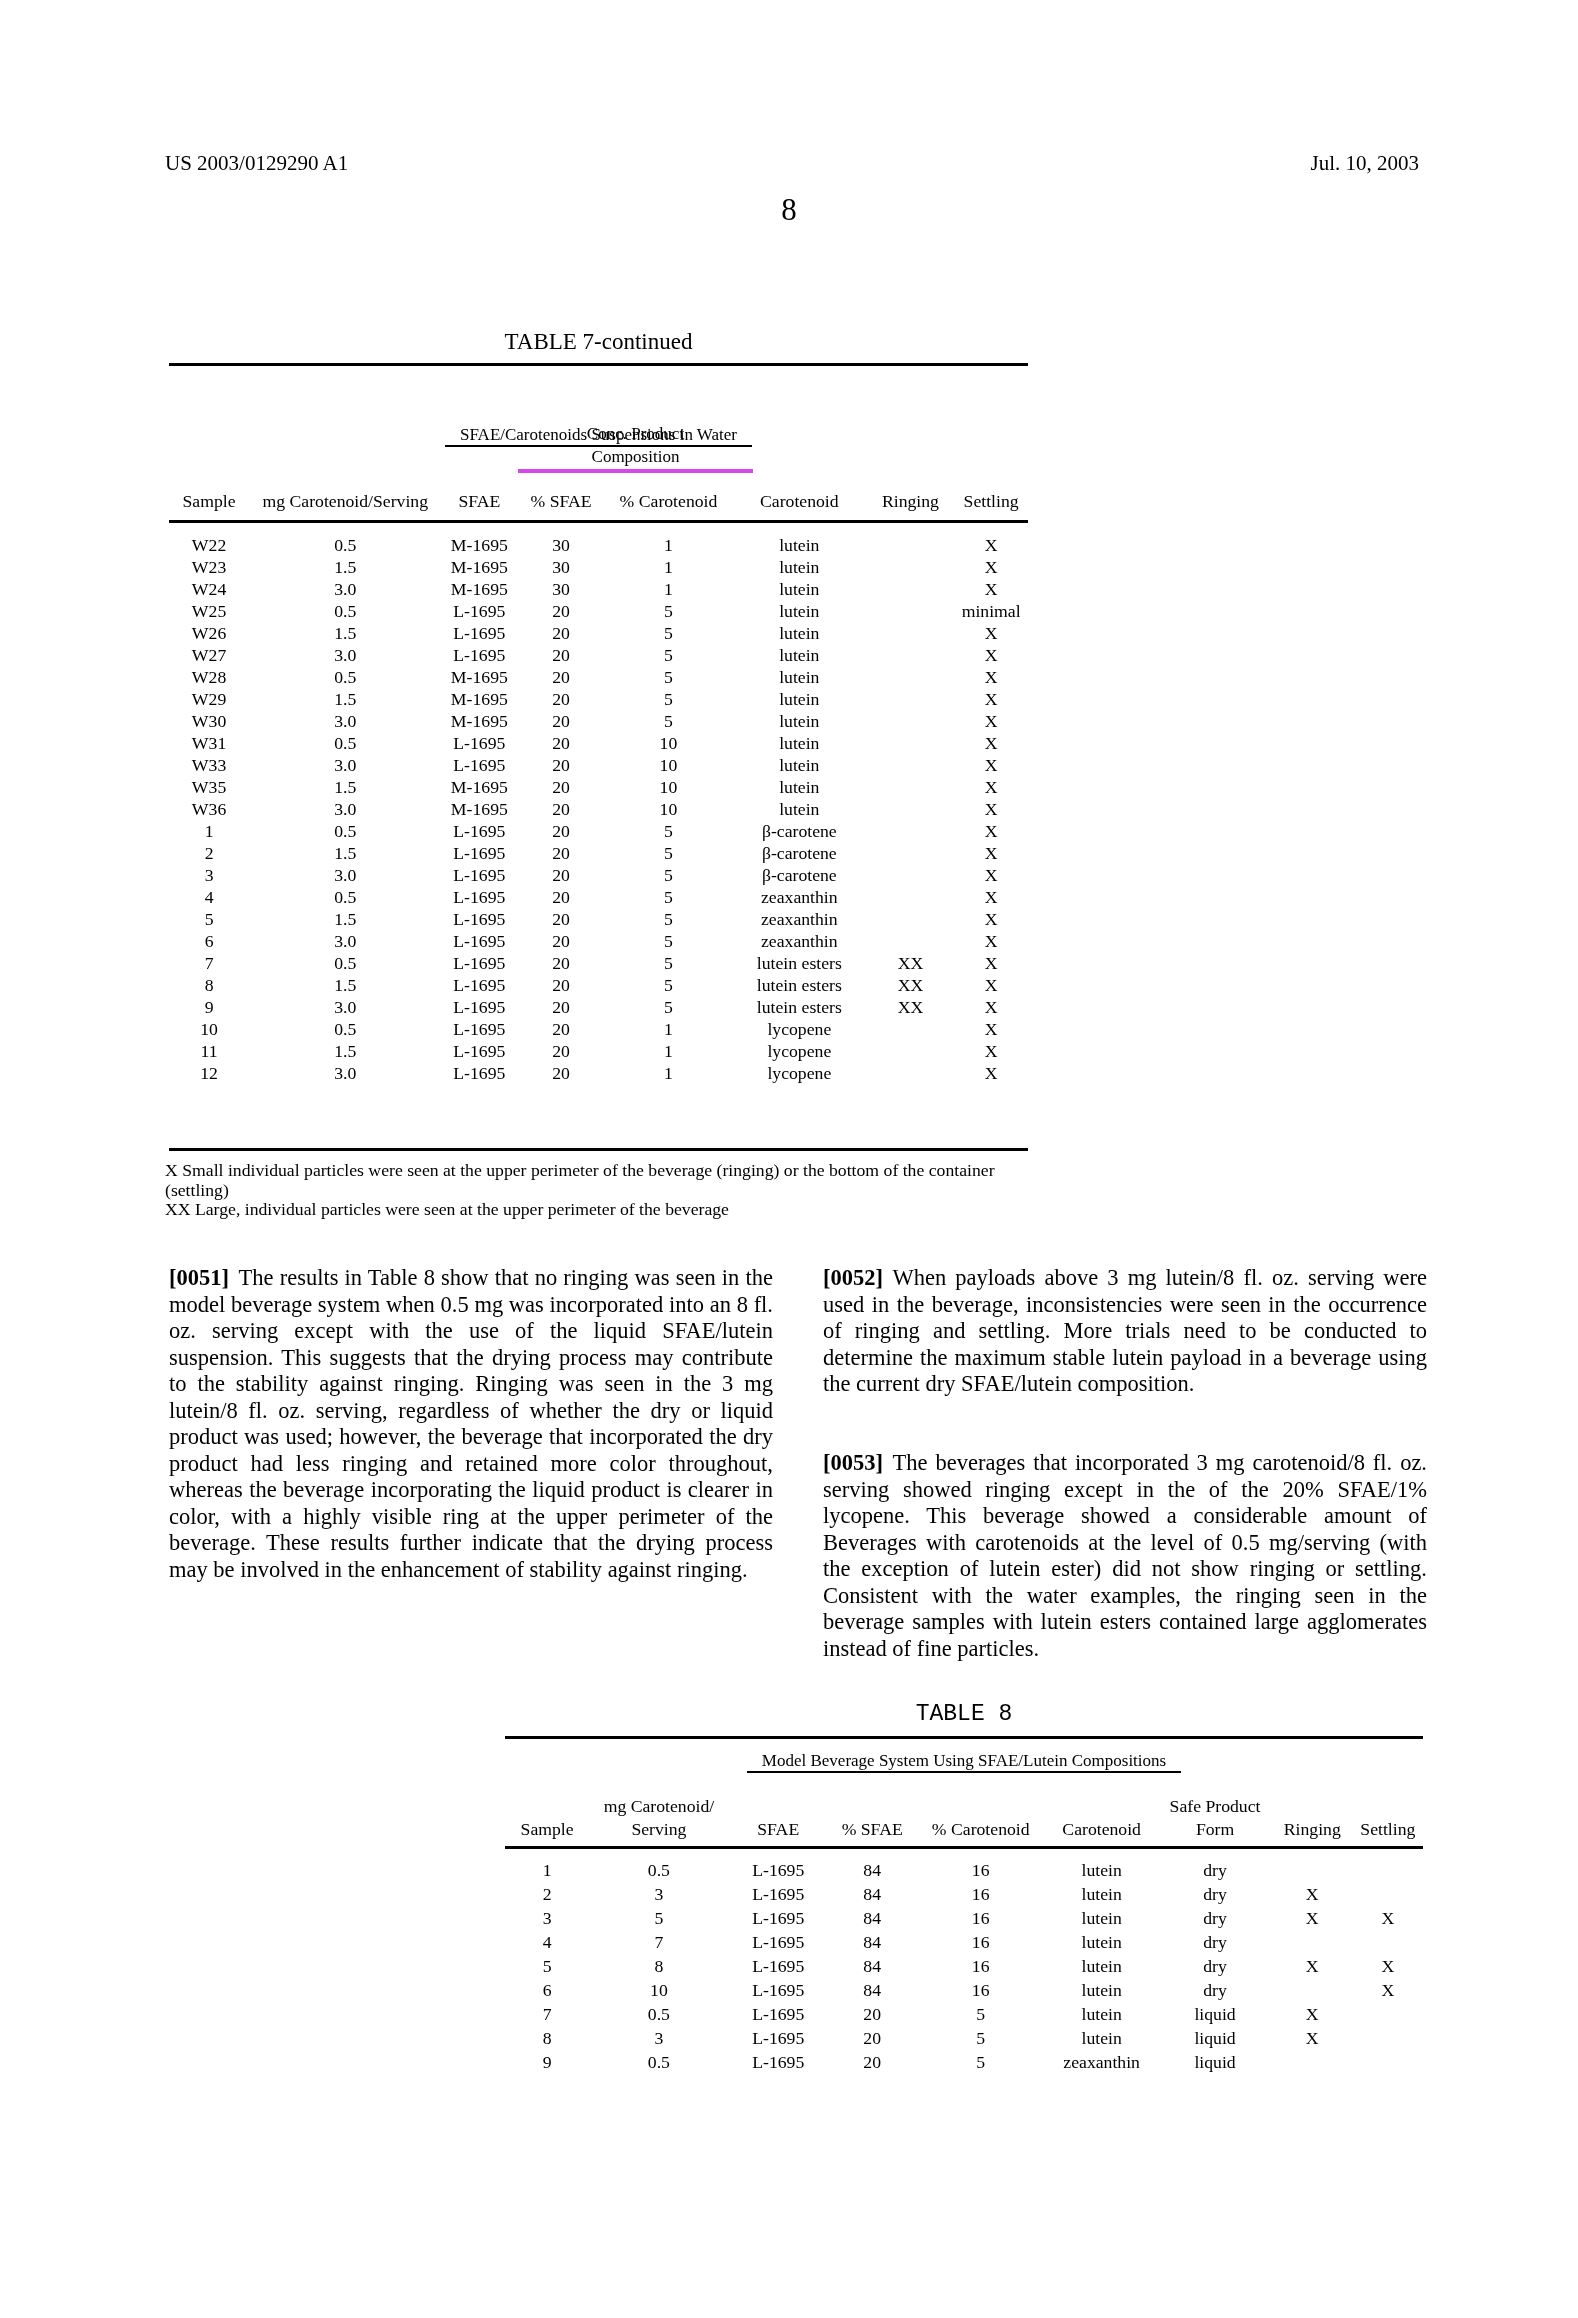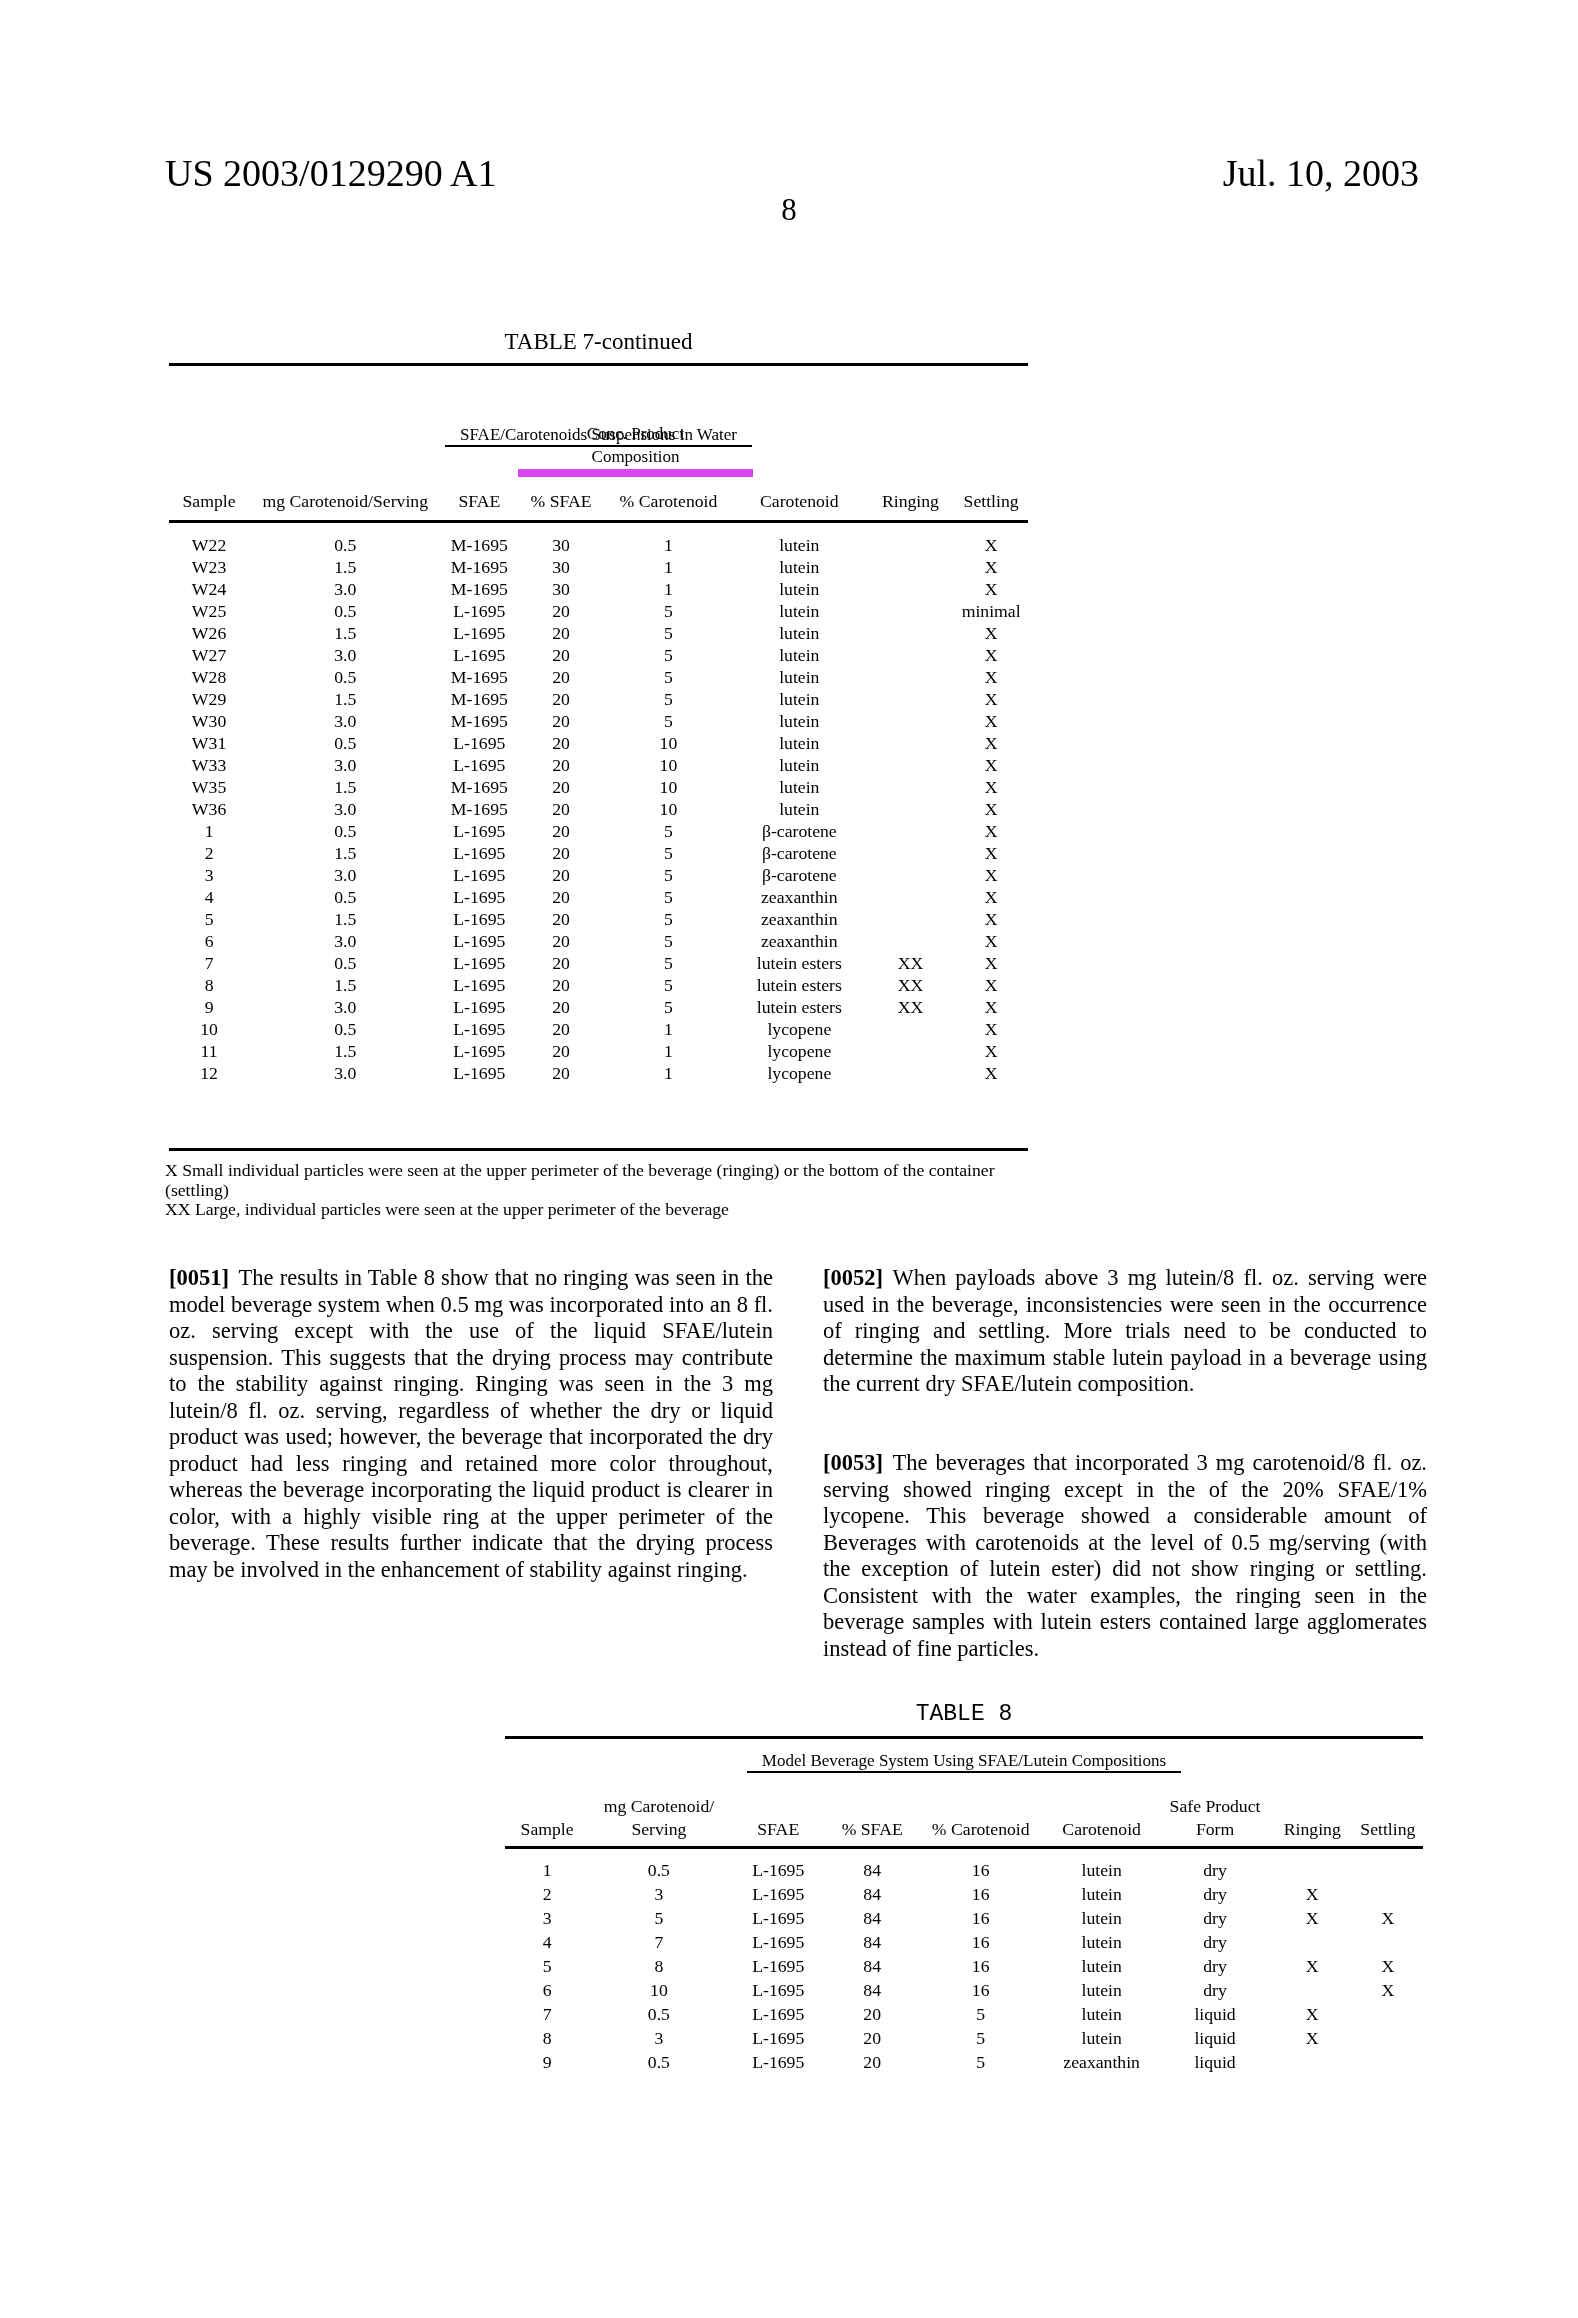--- a/index.html
+++ b/index.html
@@ -1,18 +1,18 @@
 <!DOCTYPE html>
 <html style="font-size:11px"><head>
 <meta charset="utf-8">
 <style>
   html, body { margin:0; padding:0; background:#ffffff; }
   body { width:1578px; height:2319px; position:relative; font-family:"Liberation Serif","DejaVu Serif",serif; color:#000; overflow:hidden; }
   .abs { position:absolute; }
-  .hdr { font-size:38px; top:151px; }
+  .hdr { font-size:21px; top:151px; }
   .pgnum { font-size:31px; top:192px; left:0; width:1578px; text-align:center; }
   .ttitle { font-size:23px; text-align:center; }
   .rule { position:absolute; background:#000; height:3.4px; }
   .sub { font-size:17px; text-align:center; }
   .sub span { border-bottom:2px solid #000; padding:0 15px 1.4px 15px; }
   table.t { position:absolute; border-collapse:collapse; font-size:17.7px; }
   table.t td, table.t th { padding:0; font-weight:normal; white-space:nowrap; text-align:center; }
   .para { position:absolute; width:604px; font-size:22.5px; line-height:26.5px; text-align:justify; }
   .para b { font-weight:bold; margin-right:9.5px; }
   .fn { position:absolute; font-size:17.7px; line-height:20px; left:165px; width:864px; }
@@ -22,21 +22,21 @@
 
 <div class="abs hdr" style="left:165px;">US 2003/0129290 A1</div>
 <div class="abs hdr" style="right:159px;">Jul. 10, 2003</div>
 <div class="abs pgnum">8</div>
 
 <div class="abs ttitle" style="left:169px; width:859px; top:329px;">TABLE 7-continued</div>
 <div class="rule" style="left:169px; width:859px; top:363px;"></div>
 <div class="abs sub" style="left:169px; width:859px; top:378px;margin-top:47px;"><span>SFAE/Carotenoids Suspensions in Water</span></div>
 <div class="abs sub" style="left:518px; width:235px; top:423px; line-height:22.5px;">
   <div>Conc. Product</div>
-  <div style="border-bottom:8px solid #d946ef; padding-bottom:0.7px;">Composition</div>
+  <div style="border-bottom:4px solid #d946ef; padding-bottom:0.7px;">Composition</div>
 </div>
 <table class="t" id="t7" style="left:169px; width:859px; top:488px;">
   <colgroup>
     <col style="width:75px">
       <col style="width:180px">
       <col style="width:71px">
       <col style="width:82px">
       <col style="width:119px">
       <col style="width:126px">
       <col style="width:82px">

